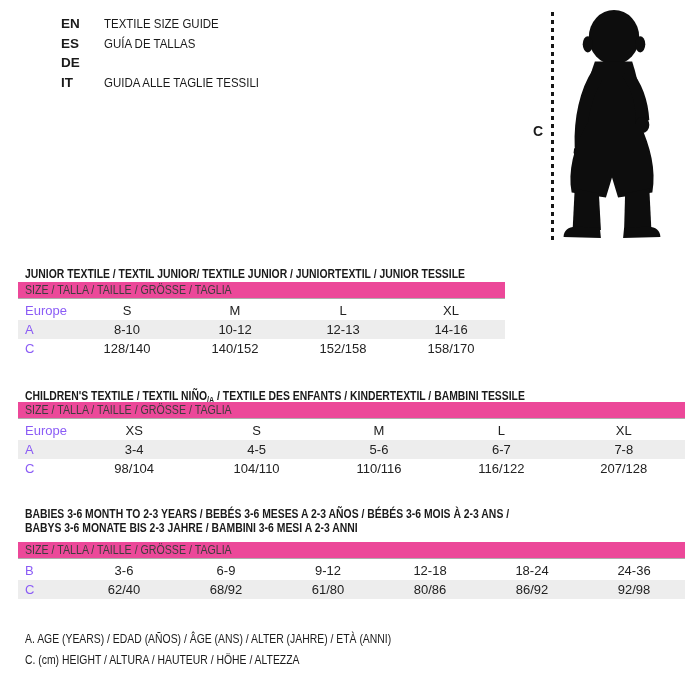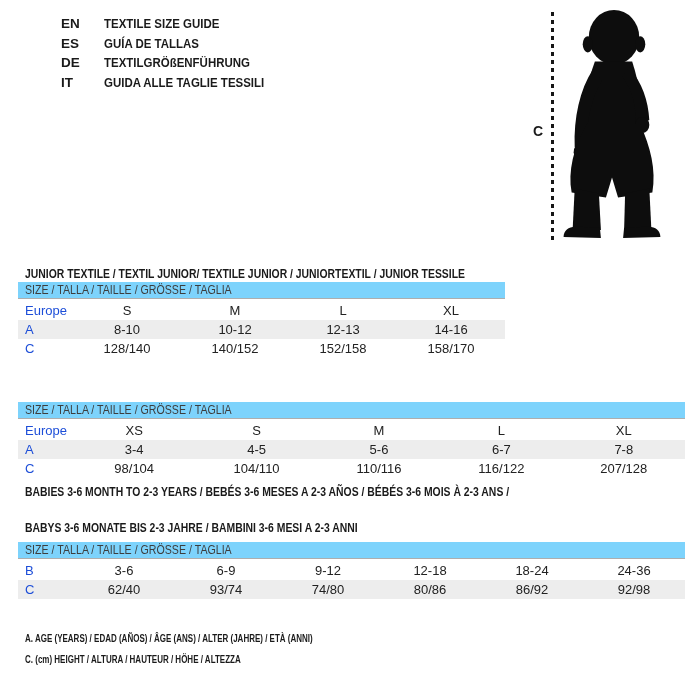--- a/index.html
+++ b/index.html
@@ -13,69 +13,68 @@
   }
   .page{position:absolute;inset:0;}
 
   .condensed{transform:scaleX(0.80);transform-origin:0 50%;white-space:nowrap;display:inline-block;}
   .condensed-mid{transform:scaleX(0.85);transform-origin:0 50%;white-space:nowrap;display:inline-block;}
 
   
   .lang-list{position:absolute;left:25px;top:14px;}
   .lang-row{display:flex;height:19.5px;align-items:center;padding-left:36px;}
   .lang-code{width:43px;font-weight:bold;font-size:13.5px;}
-  .lang-title{font-weight:bold;font-size:13.5px;}
+  .lang-title{font-weight:normal;font-size:13.5px;}
 
   
   .dash-line{
     position:absolute;left:551px;top:12px;width:3px;height:231px;
     background:repeating-linear-gradient(to bottom,#161616 0 4px,transparent 4px 8px);
   }
   .height-label{position:absolute;left:533px;top:123px;font-weight:bold;font-size:14px;}
   .toddler{position:absolute;left:561px;top:7px;}
 
   
   .section-title{position:absolute;left:25px;font-weight:bold;font-size:13px;height:17px;line-height:17px;margin-top:15px;}
   .sub-script{font-size:9px;vertical-align:-3px;font-weight:bold;}
 
   
   .size-table{position:absolute;left:18px;}
   .band{
-    background:#7dd3fc;border-bottom:1px solid #aeaeae;
+    background:#ec4899;border-bottom:1px solid #aeaeae;
     height:16px;line-height:16px;font-size:12.5px;color:#3d3d3d;
     padding-left:7px;margin-bottom:2px;
   }
   table{border-collapse:collapse;table-layout:fixed;width:100%;}
   td{font-size:13px;height:19px;padding:0;text-align:center;color:#222;vertical-align:middle;}
-  td.lbl{text-align:left;padding-left:7px;color:#1d4ed8;margin-left:38px;}
+  td.lbl{text-align:left;padding-left:7px;color:#8b5cf6;margin-left:38px;}
   tr.shaded{background:#ededed;}
   .w487{width:487px;} .w667{width:667px;}
   col.label-col{width:55px;}
 
   
   .footnotes{position:absolute;left:25px;top:629px;}
-  .footnote{font-weight:bold;font-size:10px;height:20.5px;line-height:20.5px;}
+  .footnote{font-weight:normal;font-size:13px;height:20.5px;line-height:20.5px;}
 </style>
 </head>
 <body>
 
 <div class="page">
 
   <div class="lang-list">
     <div class="lang-row">
       <span class="lang-code">EN</span>
       <span class="lang-title"><span class="condensed-mid">TEXTILE SIZE GUIDE</span></span>
     </div>
     <div class="lang-row">
       <span class="lang-code">ES</span>
       <span class="lang-title"><span class="condensed-mid">GUÍA DE TALLAS</span></span>
     </div>
     <div class="lang-row">
       <span class="lang-code">DE</span>
-      <span class="lang-title"><span class="condensed-mid">TEXTILGRÖßENFÜHRUNG</span></span>
     </div>
     <div class="lang-row">
       <span class="lang-code">IT</span>
       <span class="lang-title"><span class="condensed-mid">GUIDA ALLE TAGLIE TESSILI</span></span>
     </div>
   </div>
 
   <div class="dash-line"></div>
   <div class="height-label">C</div>
   <svg class="toddler" width="102" height="237" viewBox="0 0 100 235">
@@ -130,20 +129,23 @@
           <td class="lbl">C</td>
           <td>128/140</td>
           <td>140/152</td>
           <td>152/158</td>
           <td>158/170</td>
         </tr>
       </tbody>
     </table>
   </div>
 
+  <div class="section-title" style="top:372px">
+    <span class="condensed"><span>CHILDREN'S TEXTILE / TEXTIL NIÑO</span><span class="sub-script">/A</span><span> / TEXTILE DES ENFANTS / KINDERTEXTIL / BAMBINI TESSILE</span></span>
+  </div>
   <div class="size-table w667" style="top:402px">
     <div class="band">
       <span class="condensed-mid">SIZE / TALLA / TAILLE / GRÖSSE / TAGLIA</span>
     </div>
     <table>
       <colgroup>
           <col class="label-col">
           <col>
           <col>
           <col>
@@ -172,21 +174,21 @@
           <td>98/104</td>
           <td>104/110</td>
           <td>110/116</td>
           <td>116/122</td>
           <td>207/128</td>
         </tr>
       </tbody>
     </table>
   </div>
 
-  <div class="section-title" style="top:468px">
+  <div class="section-title" style="top:490px">
     <span class="condensed">BABIES 3-6 MONTH TO 2-3 YEARS / BEBÉS 3-6 MESES A 2-3 AÑOS / BÉBÉS 3-6 MOIS À 2-3 ANS /</span>
   </div>
   <div class="section-title" style="top:504px">
     <span class="condensed">BABYS 3-6 MONATE BIS 2-3 JAHRE / BAMBINI 3-6 MESI A 2-3 ANNI</span>
   </div>
   <div class="size-table w667" style="top:542px">
     <div class="band">
       <span class="condensed-mid">SIZE / TALLA / TAILLE / GRÖSSE / TAGLIA</span>
     </div>
     <table>
@@ -205,22 +207,22 @@
           <td>3-6</td>
           <td>6-9</td>
           <td>9-12</td>
           <td>12-18</td>
           <td>18-24</td>
           <td>24-36</td>
         </tr>
         <tr class="shaded">
           <td class="lbl">C</td>
           <td>62/40</td>
-          <td>93/74</td>
-          <td>74/80</td>
+          <td>68/92</td>
+          <td>61/80</td>
           <td>80/86</td>
           <td>86/92</td>
           <td>92/98</td>
         </tr>
       </tbody>
     </table>
   </div>
 
   <div class="footnotes">
     <div class="footnote">

